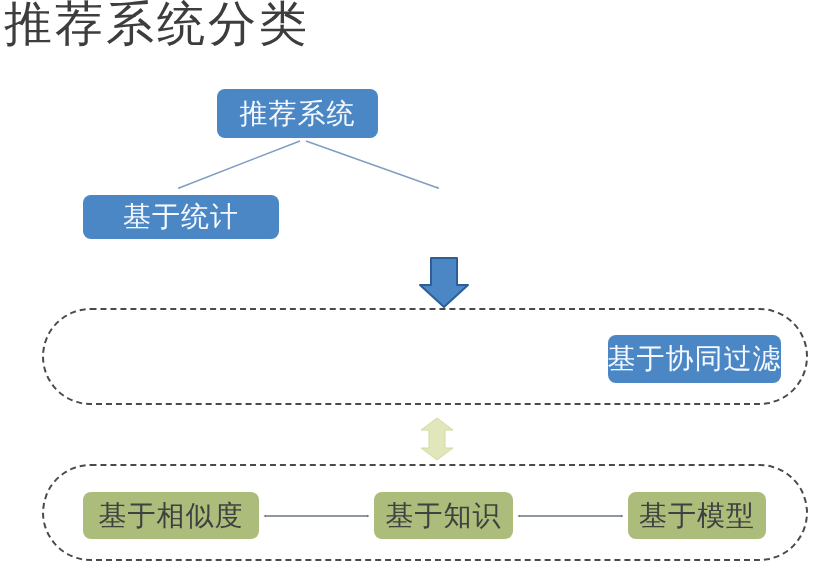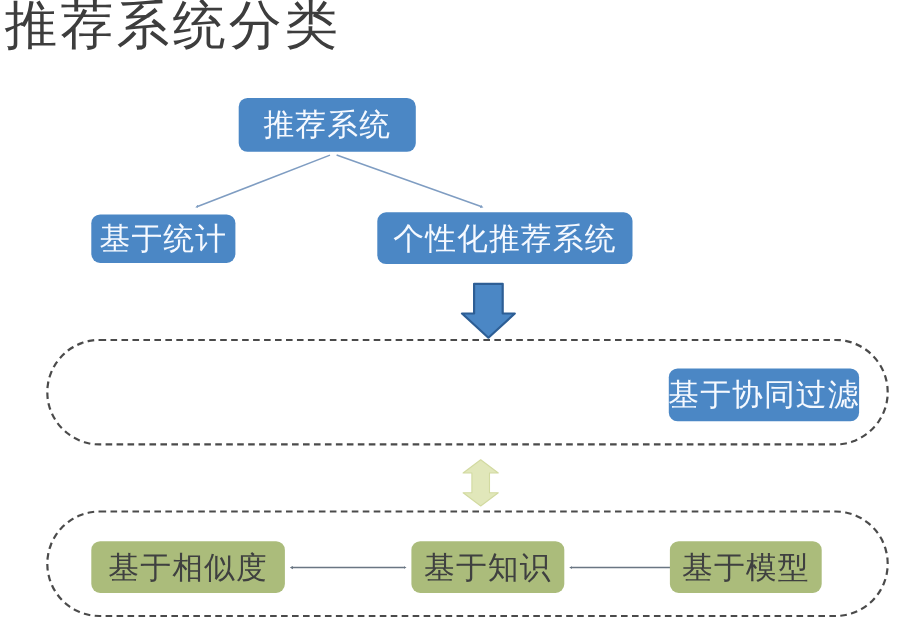--- a/index.html
+++ b/index.html
@@ -47,28 +47,28 @@
   }
   .dashed-group {
     position: absolute;
     box-sizing: border-box;
     border: 2px dashed #4a4a4a;
     border-radius: 50px;
     background: transparent;
   }
   
   .n-root        { left: 217px; top:  89px; width: 161px; height: 49px; }
-  .n-stats       { left:  83px; top: 195px; width: 131px; height: 44px; }
+  .n-stats       { left:  83px; top: 195px; width: 196px; height: 44px; }
   .n-personal    { left: 343px; top: 193px; width: 232px; height: 47px; }
   .n-demographic { left:  83px; top: 336px; width: 177px; height: 49px; }
   .n-content     { left: 373px; top: 335px; width: 143px; height: 48px; }
   .n-collab      { left: 608px; top: 335px; width: 173px; height: 48px; }
   .n-similarity  { left:  83px; top: 492px; width: 176px; height: 47px; }
   .n-knowledge   { left: 374px; top: 492px; width: 139px; height: 47px; }
-  .n-model       { left: 609px; top: 492px; width: 138px; height: 47px; }
+  .n-model       { left: 628px; top: 492px; width: 138px; height: 47px; }
   .g-personal-types { left: 42px; top: 308px; width: 766px; height: 97px; }
   .g-method-types   { left: 42px; top: 464px; width: 766px; height: 97px; }
   .connector-layer {
     position: absolute;
     left: 0; top: 0;
     width: 817px;
     height: 570px;
     pointer-events: none;
   }
 </style>
@@ -107,23 +107,20 @@
   <div class="dashed-group g-method-types"></div>
 
   <div class="node blue n-root">
     <span>推荐系统</span>
   </div>
 
   <div class="node blue n-stats">
     <span>基于统计</span>
   </div>
 
-  <div class="node blue n-personal">
-    <span>个性化推荐系统</span>
-  </div>
 
 
 
   <div class="node blue n-collab">
     <span>基于协同过滤</span>
   </div>
 
   <div class="node olive n-similarity">
     <span>基于相似度</span>
   </div>

